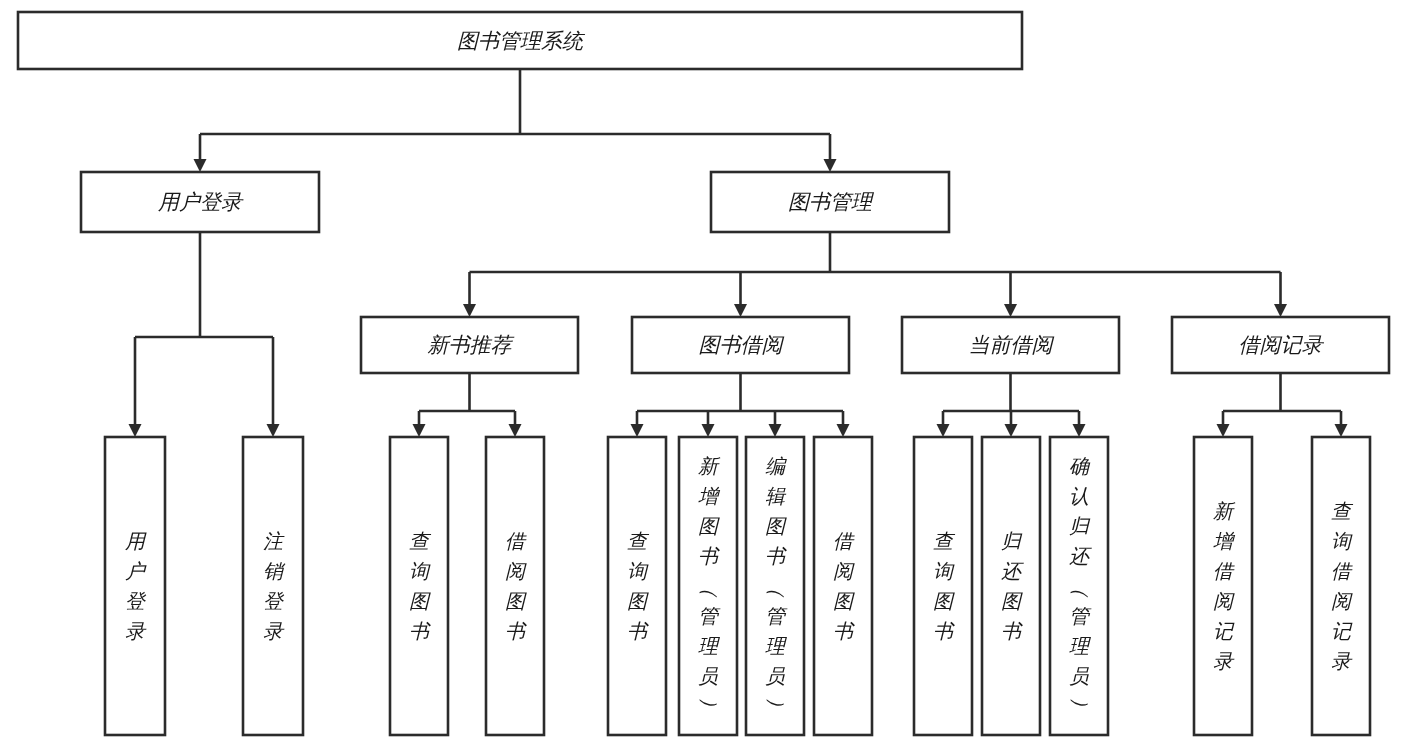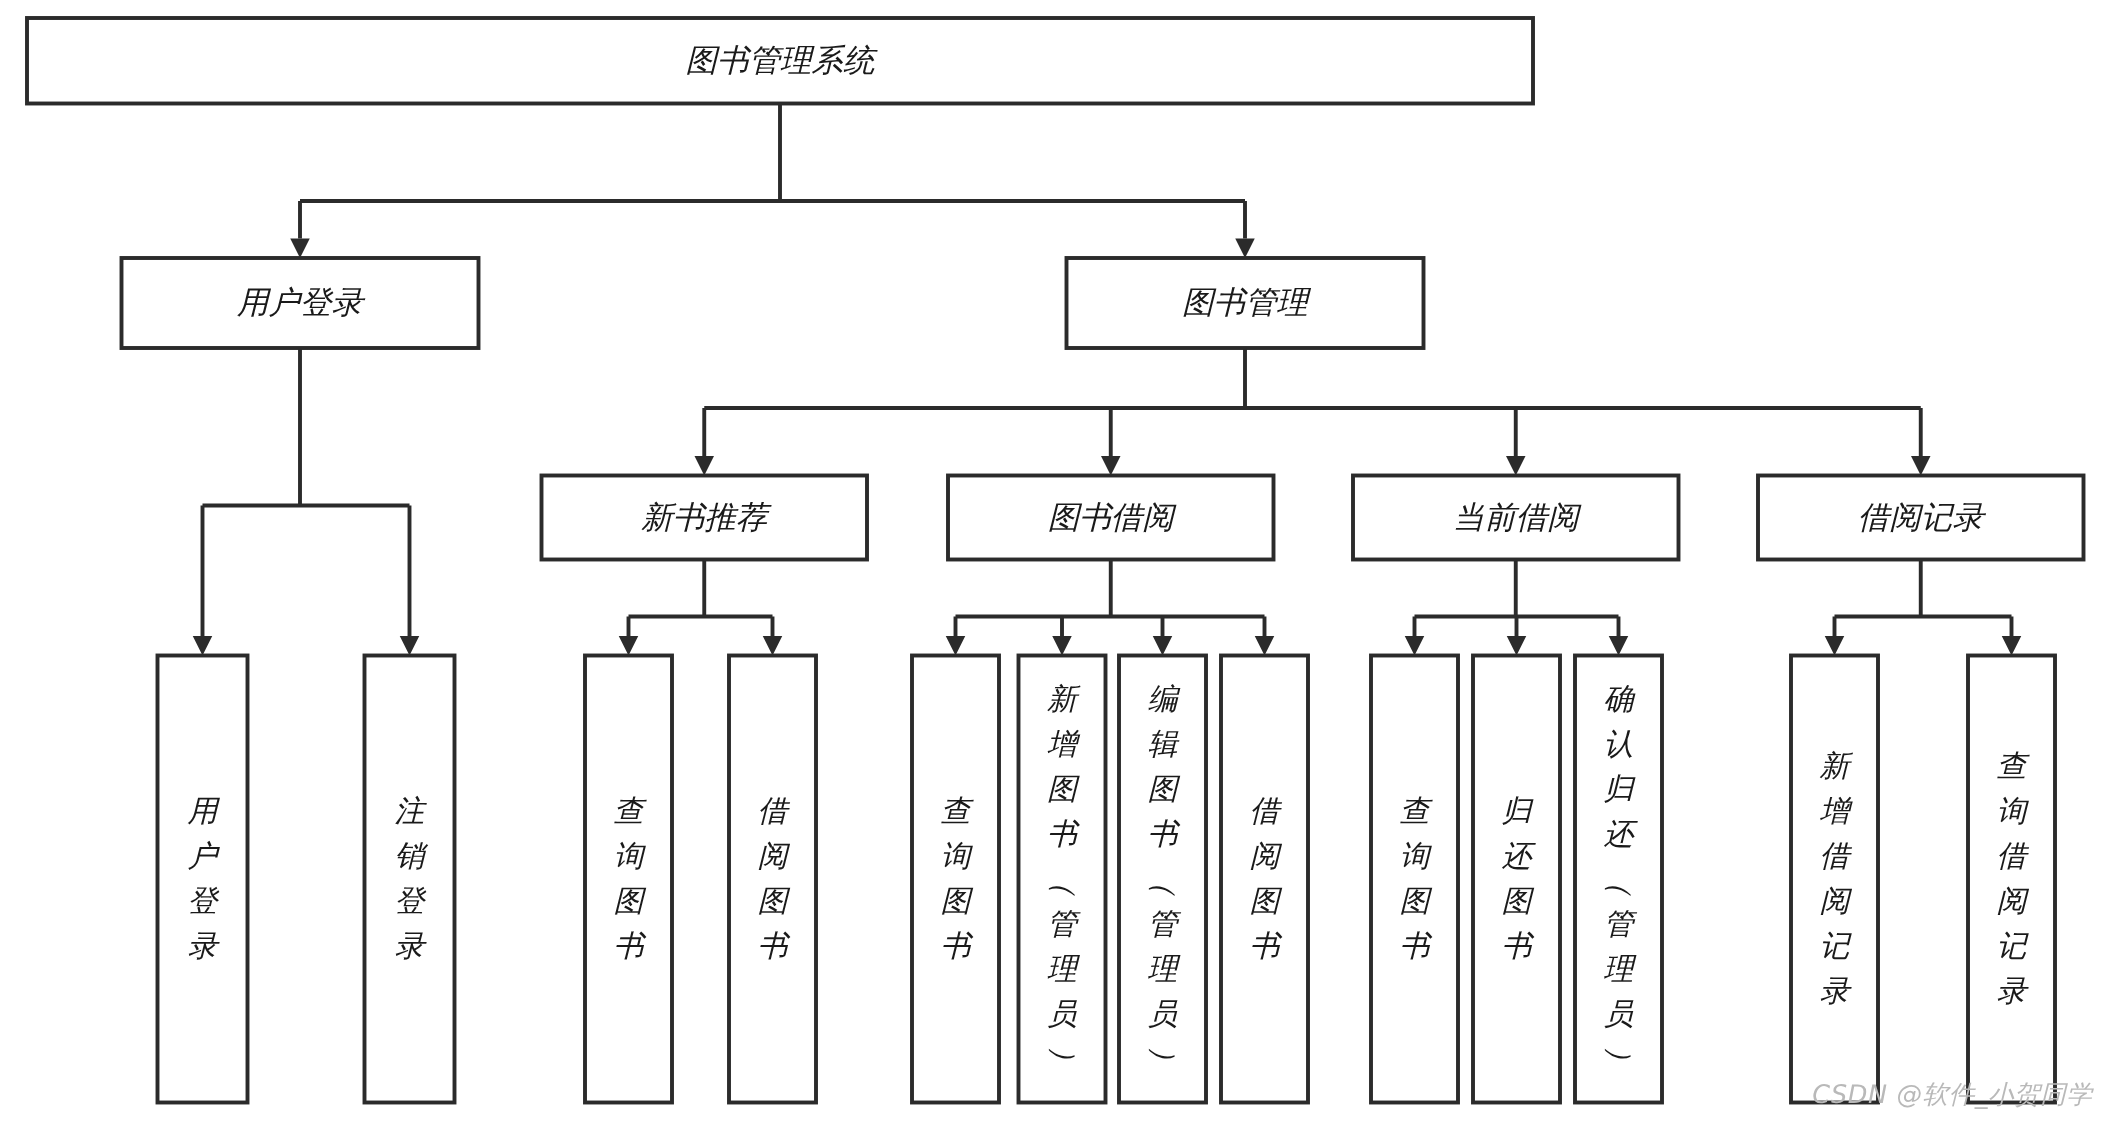--- a/index.html
+++ b/index.html
@@ -268,14 +268,13 @@
           <rect x="1312" y="437" width="58" height="298" class="node-rect" rx="0"></rect>
           <text x="1341" y="512" class="leaf-char" dominant-baseline="middle">查</text>
           <text x="1341" y="542" class="leaf-char" dominant-baseline="middle">询</text>
           <text x="1341" y="572" class="leaf-char" dominant-baseline="middle">借</text>
           <text x="1341" y="602" class="leaf-char" dominant-baseline="middle">阅</text>
           <text x="1341" y="632" class="leaf-char" dominant-baseline="middle">记</text>
           <text x="1341" y="662" class="leaf-char" dominant-baseline="middle">录</text>
         </g>
       </g>
   </svg>
-  <div class="watermark">CSDN @软件_小贺同学</div>
 </div>
 
 </body></html>

